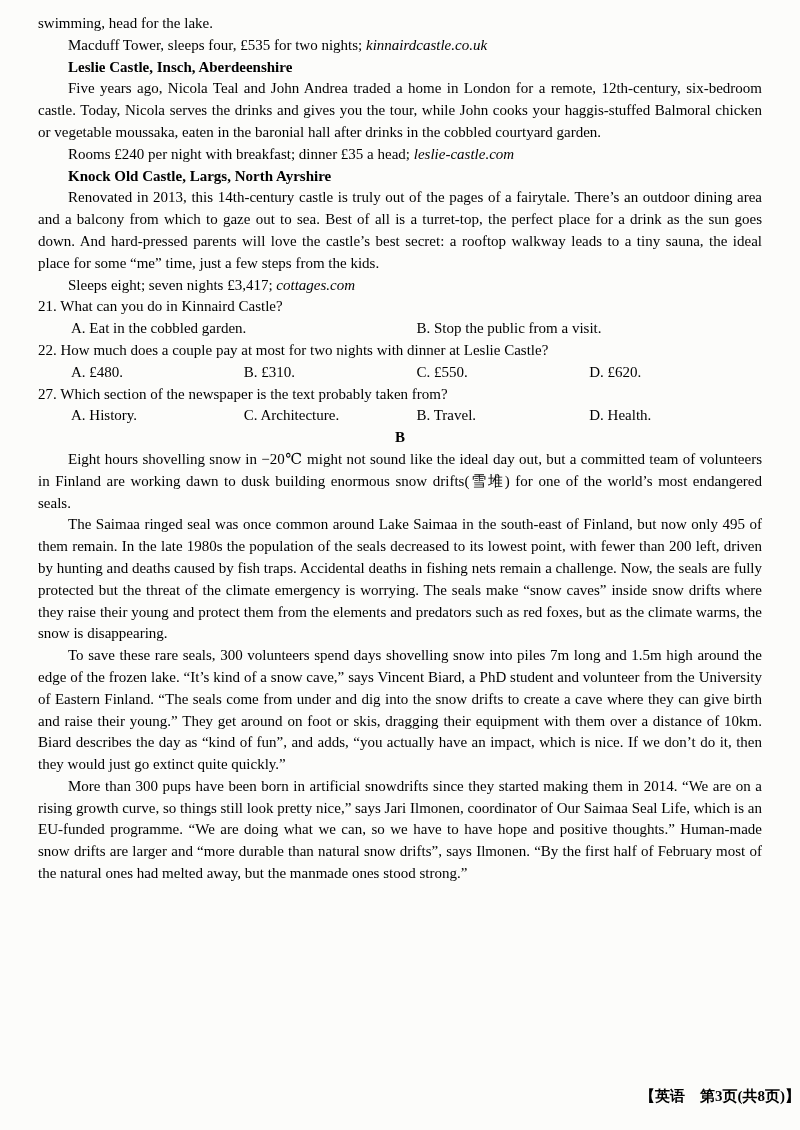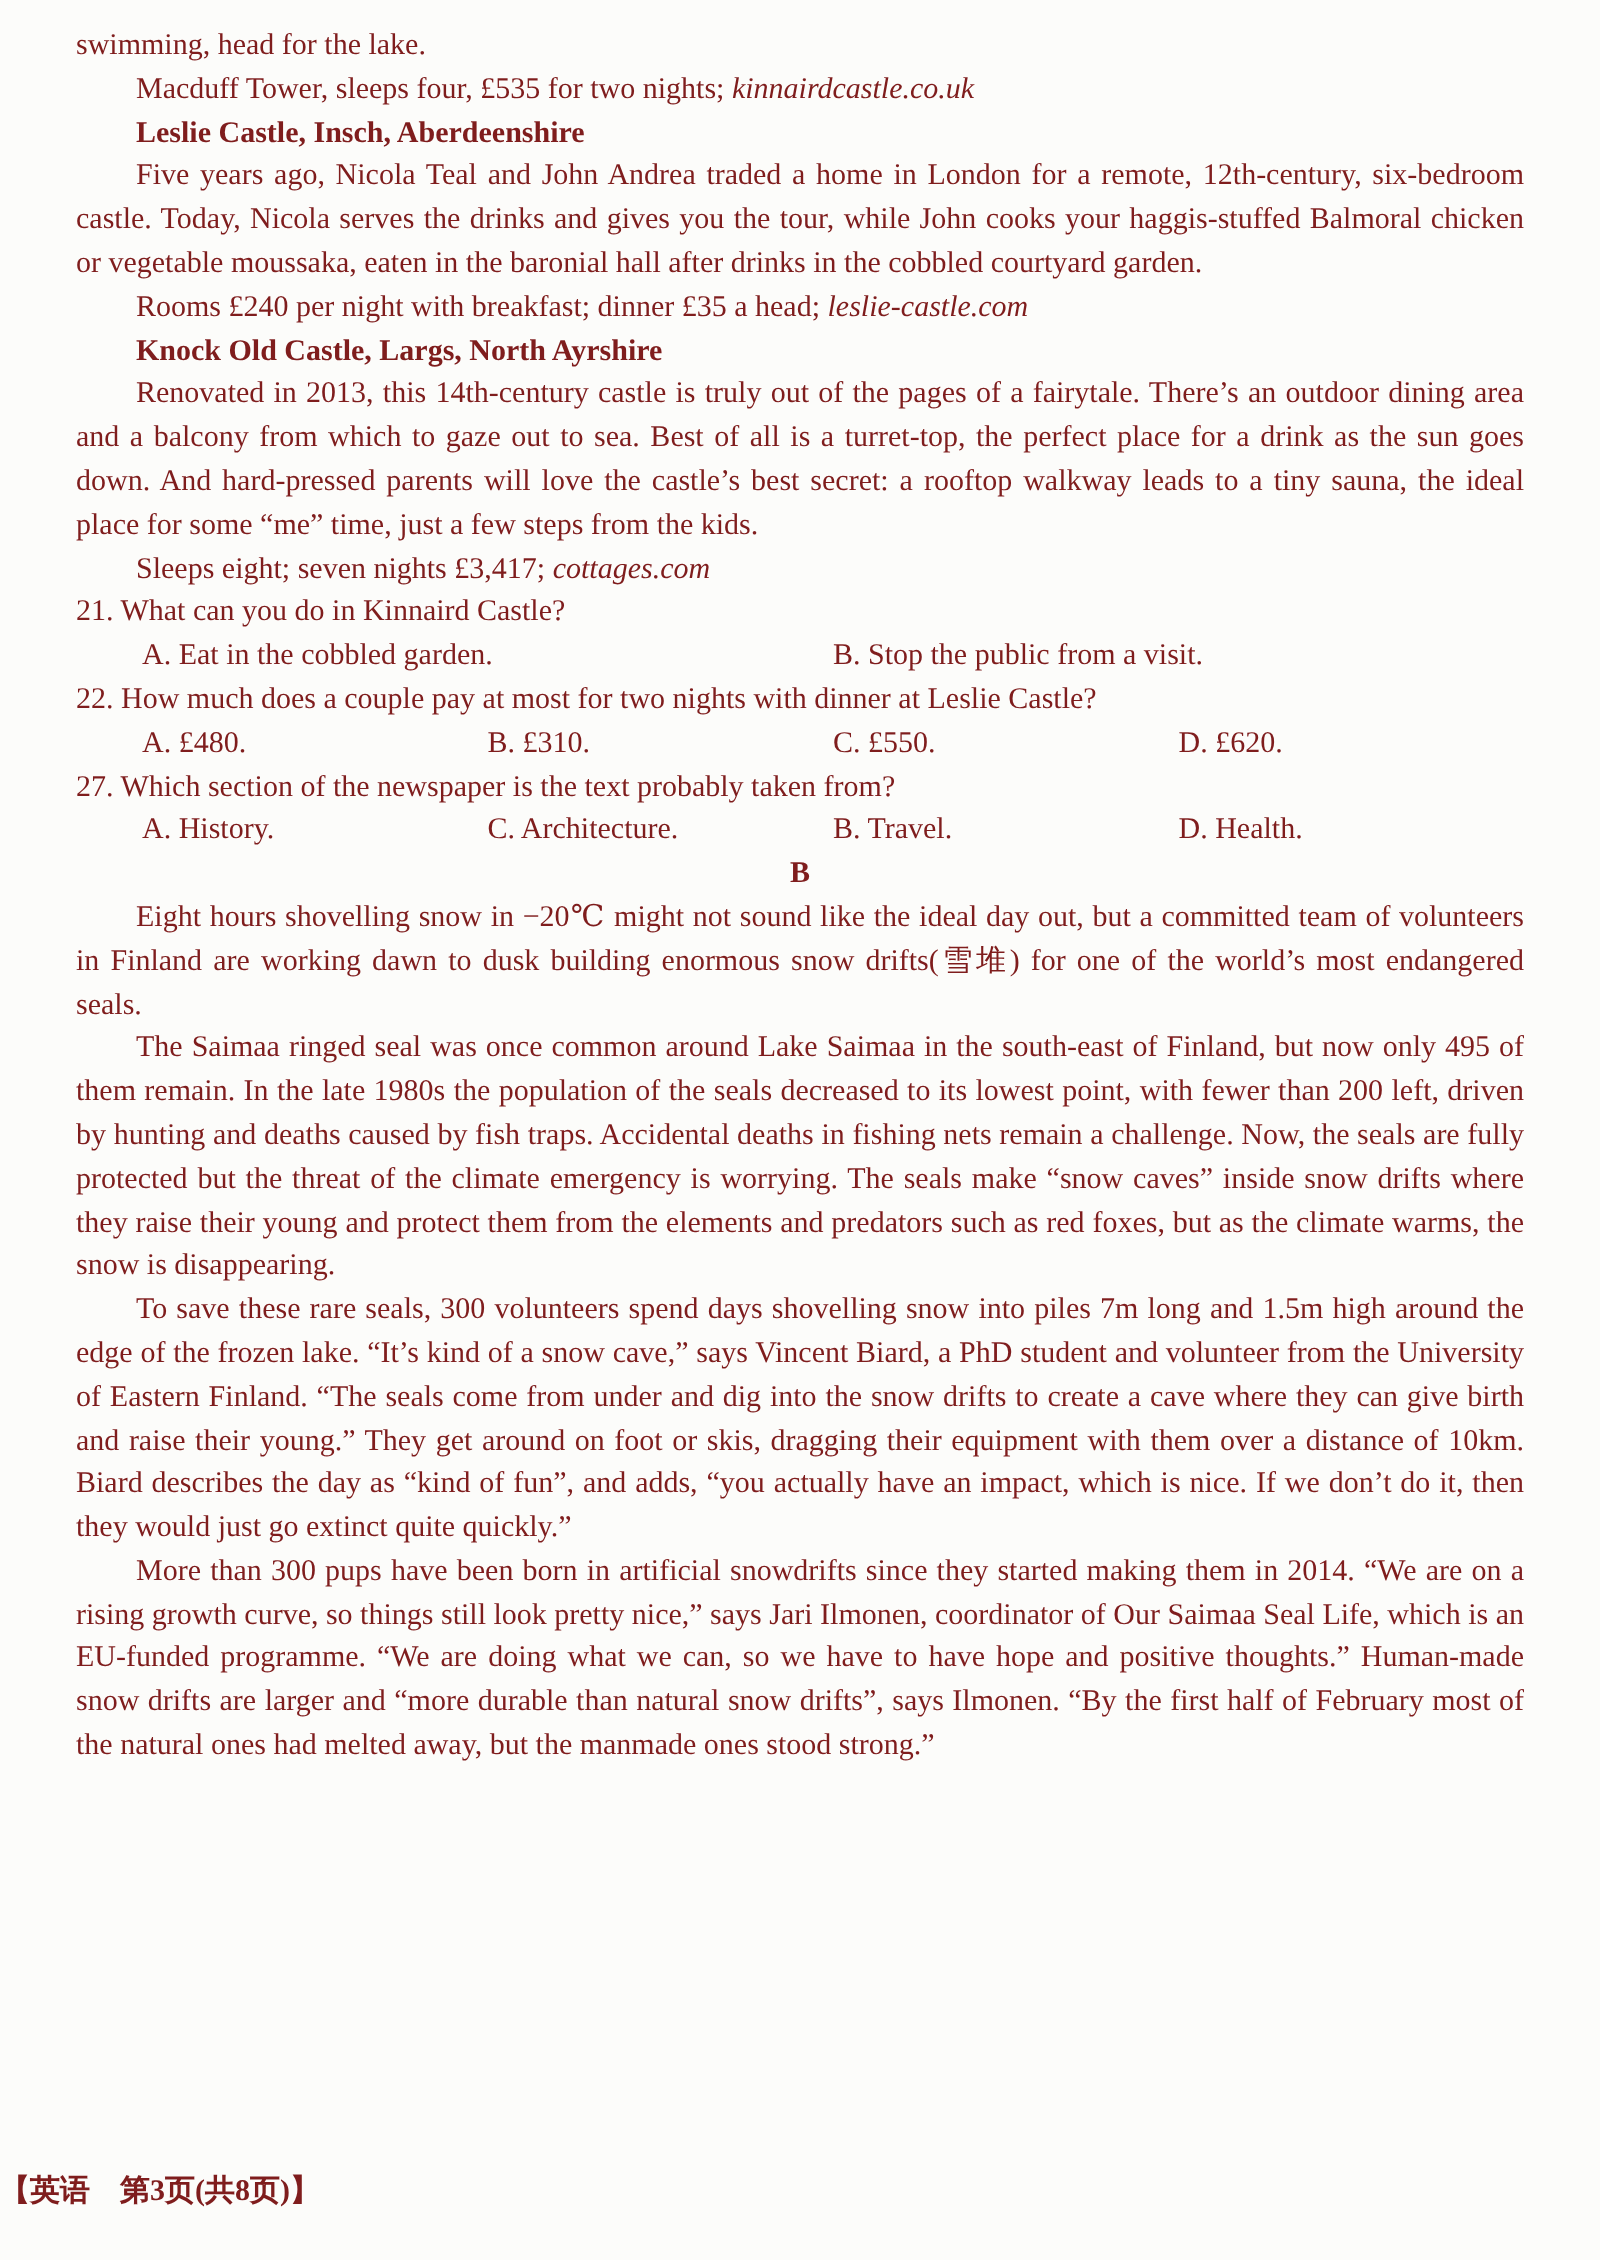--- a/index.html
+++ b/index.html
@@ -1,20 +1,20 @@
 <!DOCTYPE html>
 <html><head>
 <meta charset="utf-8">
 <style>
   html, body { margin: 0; padding: 0; background: #e9e9e7; }
   .page {
     width: 800px;
     height: 1130px;
     background: #fcfcfa;
-    color: #7f1d1d;
+    color: #000000;
     font-family: "Liberation Serif", "DejaVu Serif", serif;
     font-size: 15px;
     line-height: 21.8px;
     padding: 13px 38px 0 38px;
     box-sizing: border-box;
     position: relative;
     overflow: hidden;
     text-align: justify;
   }
   p.para { margin: 0; }
@@ -30,21 +30,21 @@
   .section-marker {
     text-align: center;
     font-weight: bold;
     margin: 0;
   }
   .footer {
     position: absolute;
     bottom: 22px;
     left: 0;
     right: 0;
-    text-align: left;
+    text-align: right;
     font-weight: bold;
     font-size: 15px;
   }
 </style>
 </head>
 <body>
 
 <div class="page">
   <div id="doc-body">
       <p class="para"><span>swimming, head for the lake.</span></p>

